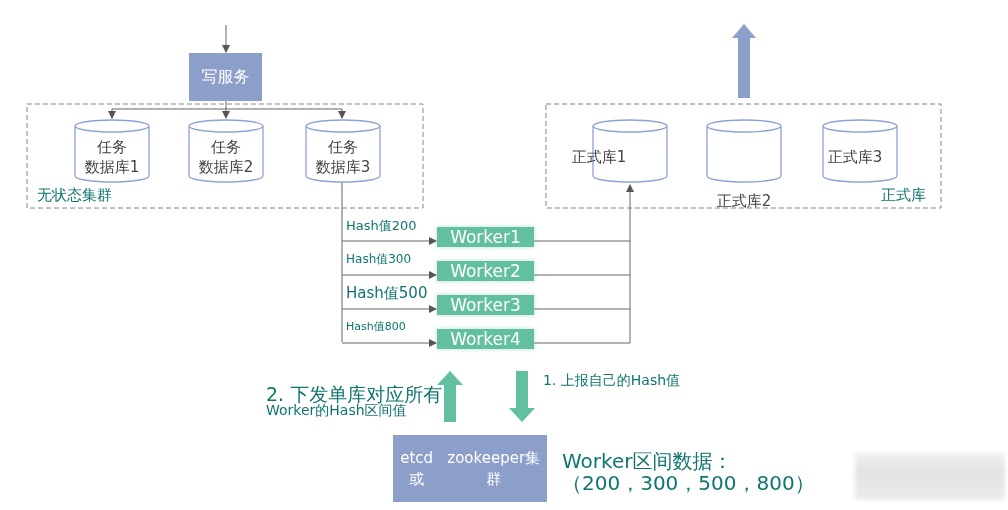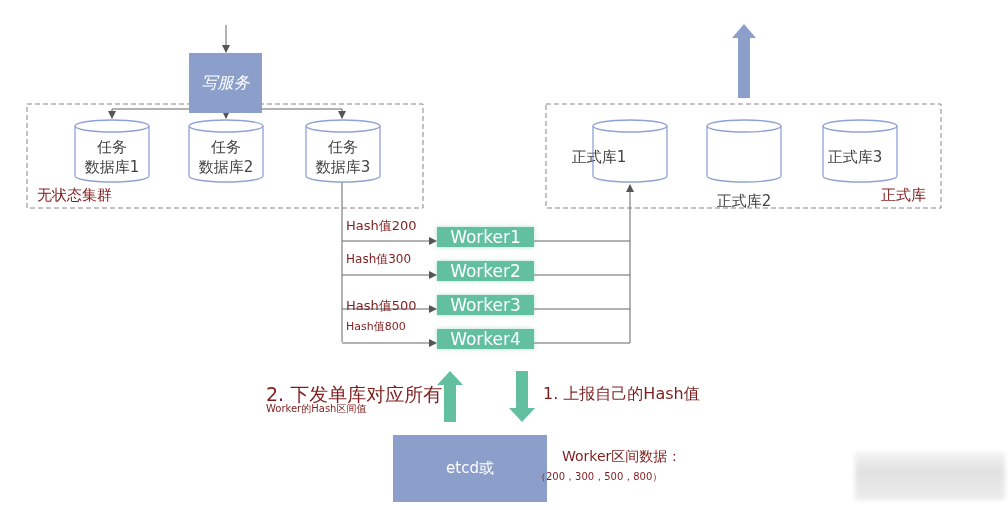--- a/index.html
+++ b/index.html
@@ -1,25 +1,25 @@
 <!DOCTYPE html>
 <html><head>
 <meta charset="utf-8">
 <style>
   html, body { margin: 0; padding: 0; background: #ffffff; }
   body { width: 1008px; height: 510px; position: relative; overflow: hidden;
          font-family: "DejaVu Sans", "Liberation Sans", sans-serif; color: #444; }
   svg.lines { position: absolute; left: 0; top: 0; }
   .box { position: absolute; display: flex; align-items: center; justify-content: center;
          text-align: center; color: #fff; }
-  .write-svc { left: 189px; top: 53px; width: 73px; height: 60px; background: #8c9fcb; font-size: 16px; font-style: italic; }
+  .write-svc { left: 189px; top: 53px; width: 73px; height: 48px; background: #8c9fcb; font-size: 16px; }
   .worker { left: 437px; width: 97px; height: 20px; background: #62c0a0; font-size: 17px;
             box-shadow: 0 0 4px rgba(98,192,160,0.5); }
   .etcd { left: 393px; top: 435px; width: 154px; height: 67px; background: #8c9fcb; font-size: 15px; line-height: 21px; flex-direction: row; }
-  .txt { position: absolute; font-size: 14px; color: #7f1d1d; white-space: nowrap; }
+  .txt { position: absolute; font-size: 14px; color: #0f766e; white-space: nowrap; }
   .db { position: absolute; width: 74px; }
   .db .label { position: absolute; left: 0; width: 74px; text-align: center; font-size: 15px; line-height: 20px; color: #444; }
   .blur { position: absolute; left: 855px; top: 452px; width: 150px; height: 48px;
           background: linear-gradient(180deg,#f3f3f3,#e2e2e2 40%,#ececec); filter: blur(2px); }
 </style>
 </head>
 <body>
 
 <svg class="lines" width="1008" height="510">
   <defs>
@@ -116,40 +116,41 @@
 <div class="db" style="left:707px;top:120px;height:64px;margin-top:44px;">
   <div class="label" style="top:27px">正式库2</div>
 </div>
 <div class="db" style="left:818px;top:120px;height:64px;">
   <div class="label" style="top:27px">正式库3</div>
 </div>
 <div class="txt" style="left:881px;top:186px;font-size:15px">正式库</div>
 
 <div class="txt" style="left:346px;top:217px;font-size:13px">Hash值200</div>
 <div class="txt" style="left:346px;top:251px;font-size:12px">Hash值300</div>
-<div class="txt" style="left:346px;top:297px;font-size:13px">Hash值500</div>
+<div class="txt" style="left:346px;top:284px;font-size:15px">Hash值500</div>
 <div class="txt" style="left:346px;top:319px;font-size:11px">Hash值800</div>
 
 <div class="box worker" style="top:227px">
     <span>Worker1</span>
   </div>
 <div class="box worker" style="top:261px">
     <span>Worker2</span>
   </div>
 <div class="box worker" style="top:295px">
     <span>Worker3</span>
   </div>
 <div class="box worker" style="top:329px">
     <span>Worker4</span>
   </div>
 
 <div class="txt" style="left:266px;top:382px;font-size:19px">2. 下发单库对应所有</div>
-<div class="txt" style="left:266px;top:402px;font-size:10px">Worker的Hash区间值</div>
-<div class="txt" style="left:543px;top:384px;font-size:16px">1. 上报自己的Hash值</div>
+<div class="txt" style="left:266px;top:402px;font-size:14px">Worker的Hash区间值</div>
+<div class="txt" style="left:543px;top:372px;font-size:14px">1. 上报自己的Hash值</div>
 
 <div class="box etcd">
   <span>etcd或</span>
+  <span>zookeeper集群</span>
 </div>
 
-<div class="txt" style="left:562px;top:448px;font-size:14px">Worker区间数据：</div>
-<div class="txt" style="left:536px;top:470px;font-size:10px">（200，300，500，800）</div>
+<div class="txt" style="left:562px;top:448px;font-size:20px">Worker区间数据：</div>
+<div class="txt" style="left:562px;top:470px;font-size:20px">（200，300，500，800）</div>
 
 <div class="blur"></div>
 
 </body></html>

